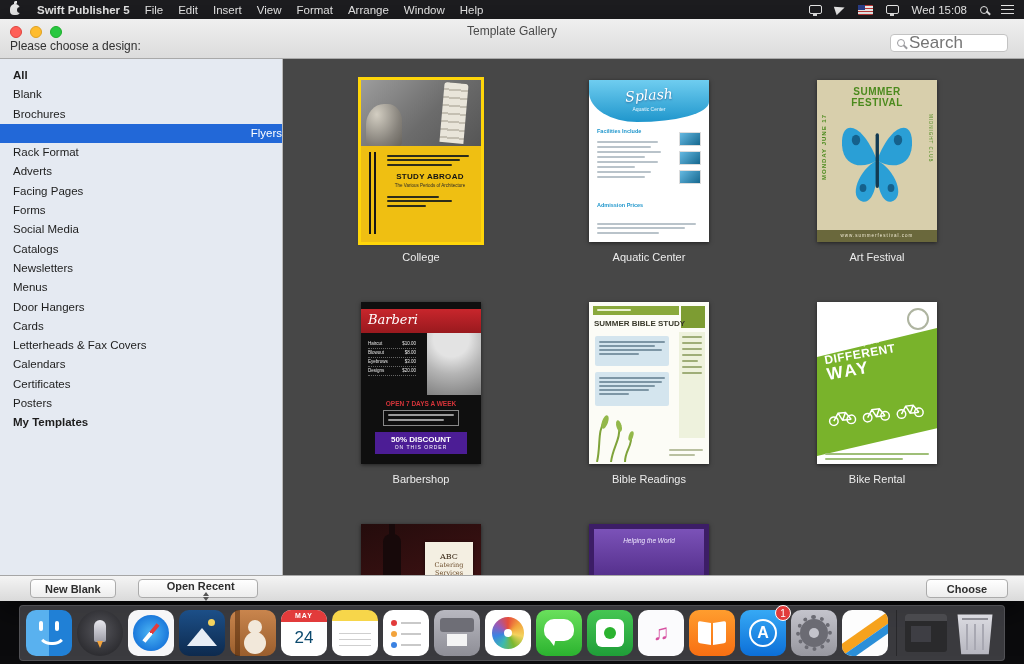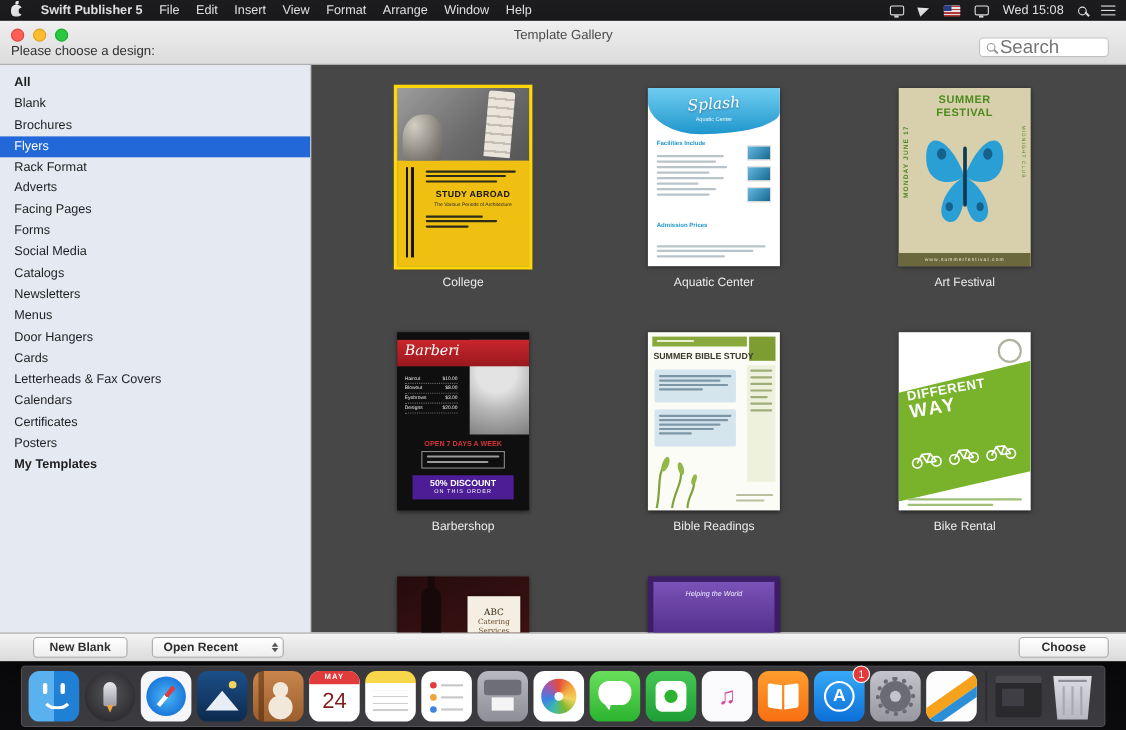--- a/index.html
+++ b/index.html
@@ -44,21 +44,21 @@
   .searchbox .ic-mag { border-color:#9a9a9e; }
   .searchbox .ic-mag::after { background:#9a9a9e; }
   .searchbox input { border:none; outline:none; width:80px; font-size:17px; color:#333; background:transparent; }
 
   .content { flex:1 1 auto; display:flex; overflow:hidden; }
 
   
   .sidebar { width:283px; flex:0 0 283px; background:#e5eaf2; border-right:1px solid #b9b9b9; padding-top:7px; overflow:hidden; }
   .side-item { height:19.3px; line-height:19.3px; padding-left:13px; font-size:11.5px; color:#1d1d1d; cursor:default; white-space:nowrap; }
   .side-item.bold { font-weight:bold; }
-  .side-item.selected { background:#2268d8; color:#fff; }
+  .side-item.selected { background:#2268d8; color:#fff;text-align:right; }
 
   
   .main { flex:1 1 auto; background:#474747; overflow:hidden; padding:21px 0 0 24px; }
   .grid { display:grid; grid-template-columns:repeat(3,228px); grid-auto-rows:204px; row-gap:18px; }
   .cell { display:flex; flex-direction:column; align-items:center; }
   .thumb { position:relative; width:120px; height:162px; background:#fff; box-shadow:0 1px 4px rgba(0,0,0,.55); overflow:hidden; flex:0 0 auto; }
   .thumb.selected { outline:3px solid #ffd60a; }
   .tlabel { margin-top:9px; font-size:11px; color:#ececec; }
 
   
@@ -161,21 +161,21 @@
   .t-world { background:#3c1d66; }
   .wd-inner { position:absolute; inset:5px; background:linear-gradient(180deg,#7b52b8,#4a2680 40%,#33155c); }
   .wd-title { text-align:center; font-style:italic; font-size:6.5px; color:#efe8ff; margin-top:8px; }
 
   
   .footer { flex:0 0 26px; background:linear-gradient(#f4f4f4,#dadada); border-top:1px solid #a6a6a6;
     display:flex; align-items:center; padding:0 16px; gap:22px; }
   .fbtn { height:19px; background:linear-gradient(#fff,#ededed); border:1px solid #ababab; border-radius:4px;
     font-size:11px; color:#2e2e2e; display:flex; align-items:center; justify-content:center; padding:0 14px; cursor:default;font-weight:bold; }
   .fbtn.newblank { margin-left:14px; min-width:82px; }
-  .popup { min-width:120px; justify-content:space-between; padding:0 4px 0 10px; }
+  .popup { min-width:120px; justify-content:space-between; padding:0 4px 0 10px;flex-direction:column; }
   .pop-arrows { display:flex; flex-direction:column; gap:1px; margin-left:10px; }
   .pop-arrows i { display:block; width:0; height:0; border-left:3px solid transparent; border-right:3px solid transparent; }
   .arr-up { border-bottom:4px solid #555; }
   .arr-dn { border-top:4px solid #555; }
   .fbtn.choose { margin-left:auto; min-width:82px; }
 
   
   .dock { position:absolute; bottom:3px; left:50%; transform:translateX(-50%);
     background:rgba(150,150,158,.35); border:1px solid rgba(255,255,255,.12); border-radius:4px;
     display:flex; align-items:center; gap:5px; padding:4px 6px; }
@@ -194,21 +194,21 @@
   .dk-safari::after { content:""; position:absolute; left:21px; top:12px; width:4px; height:22px; background:linear-gradient(#e23b3b 0 50%,#fff 50%); transform:rotate(40deg); }
   .dk-blueimg { background:linear-gradient(#1c4f88,#0d2a4e); }
   .dk-blueimg::before { content:""; position:absolute; left:8px; bottom:10px; width:0; height:0; border-left:15px solid transparent; border-right:15px solid transparent; border-bottom:18px solid #e8eef6; }
   .dk-blueimg::after { content:""; position:absolute; right:10px; top:9px; width:7px; height:7px; border-radius:50%; background:#f4d35e; }
   .dk-contacts { background:linear-gradient(#c9854d,#9a5e2d); }
   .dk-contacts::before { content:""; position:absolute; left:5px; top:0; bottom:0; width:5px; background:rgba(80,40,10,.55); }
   .dk-contacts::after { content:""; position:absolute; left:18px; top:10px; width:14px; height:14px; border-radius:50%; background:#f2e8da;
     box-shadow:0 16px 0 4px #f2e8da; }
   .dk-cal { background:#fff; overflow:hidden; }
   .cal-month { background:#e23b3b; color:#fff; font-size:7px; font-weight:bold; text-align:center; height:12px; line-height:12px; letter-spacing:1px; }
-  .cal-day { color:#7f1d1d; font-size:20px; text-align:center; line-height:32px; }
+  .cal-day { color:#0c4a6e; font-size:17px; text-align:center; line-height:32px; }
   .dk-notes { background:linear-gradient(#f7d64a 0 11px,#fff 11px); }
   .dk-notes::after { content:""; position:absolute; left:7px; right:7px; top:18px; height:20px;
     background:repeating-linear-gradient(#fff 0 5px,#cfcfcf 5px 6px); }
   .dk-reminders { background:#fff; }
   .dk-reminders::before { content:""; position:absolute; left:8px; top:10px; width:6px; height:6px; border-radius:50%;
     background:#e23b3b; box-shadow:0 11px 0 #f2a33c, 0 22px 0 #3b82e2; }
   .dk-reminders::after { content:""; position:absolute; left:18px; top:12px; width:20px; height:2px; background:#c9c9c9;
     box-shadow:0 11px 0 #c9c9c9, 0 22px 0 #c9c9c9; }
   .dk-printer { background:linear-gradient(#b8b8c0,#8e8e96); }
   .dk-printer::before { content:""; position:absolute; left:6px; top:8px; right:6px; height:14px; background:#6e6e76; border-radius:3px; }

